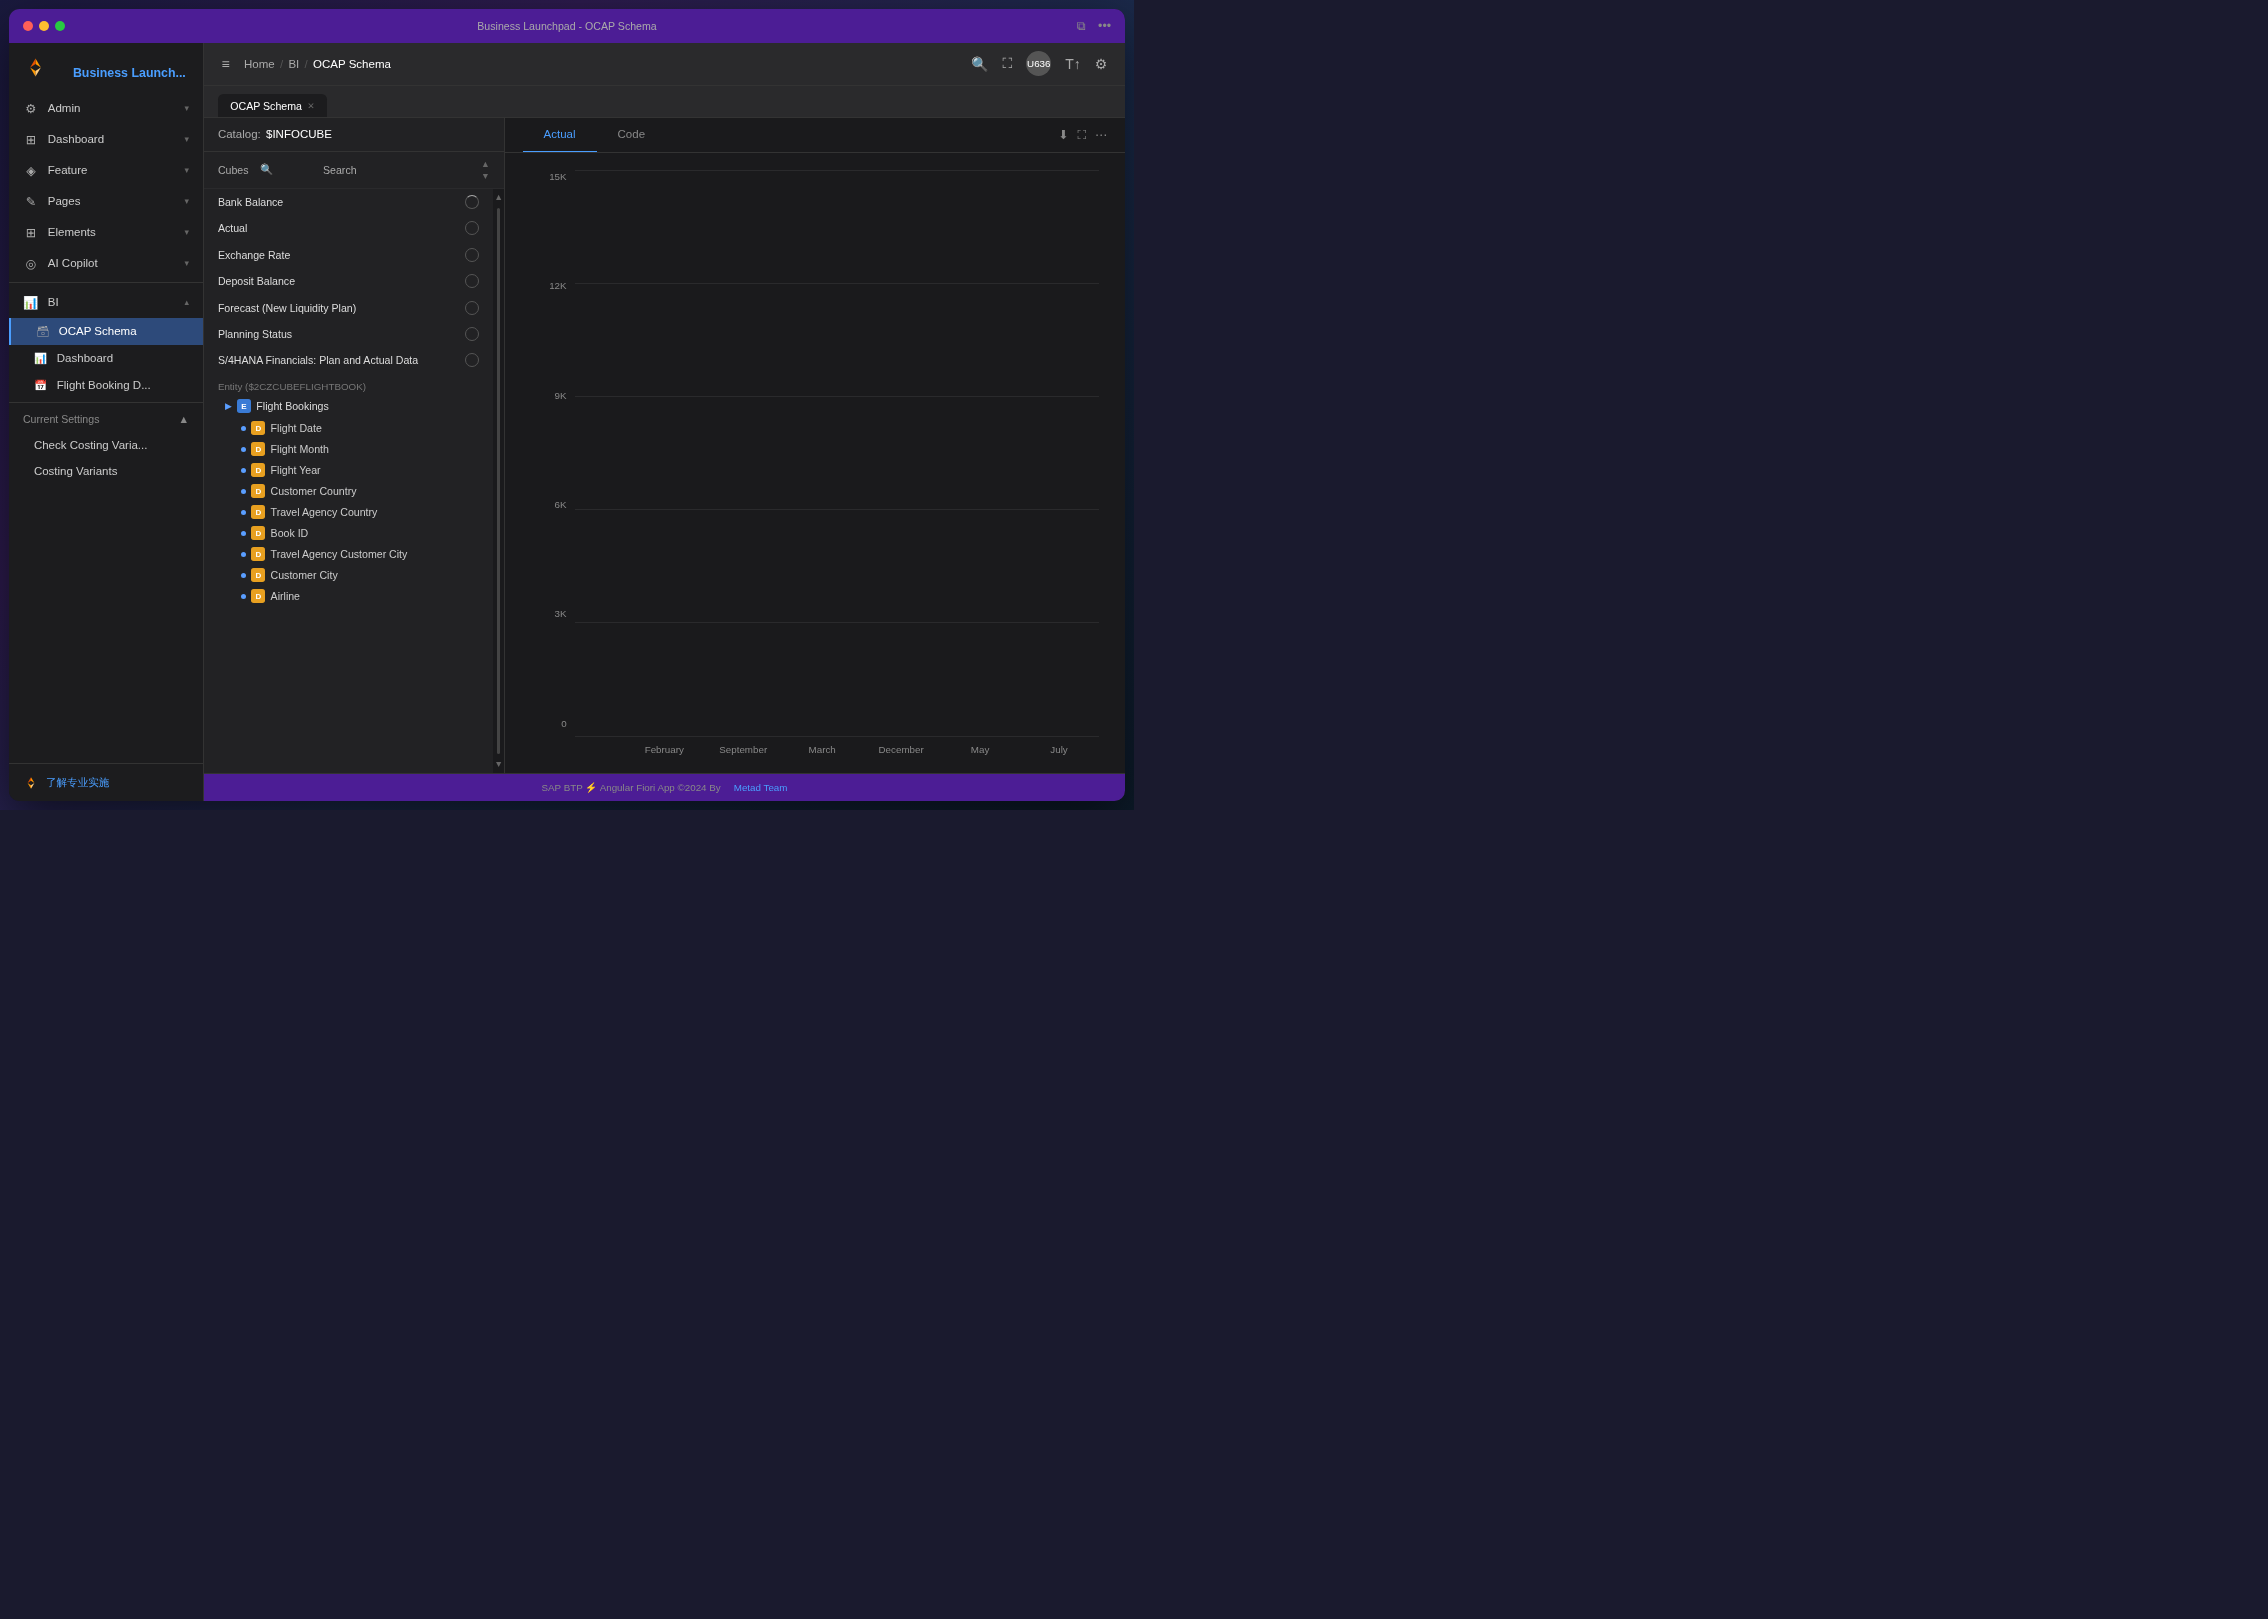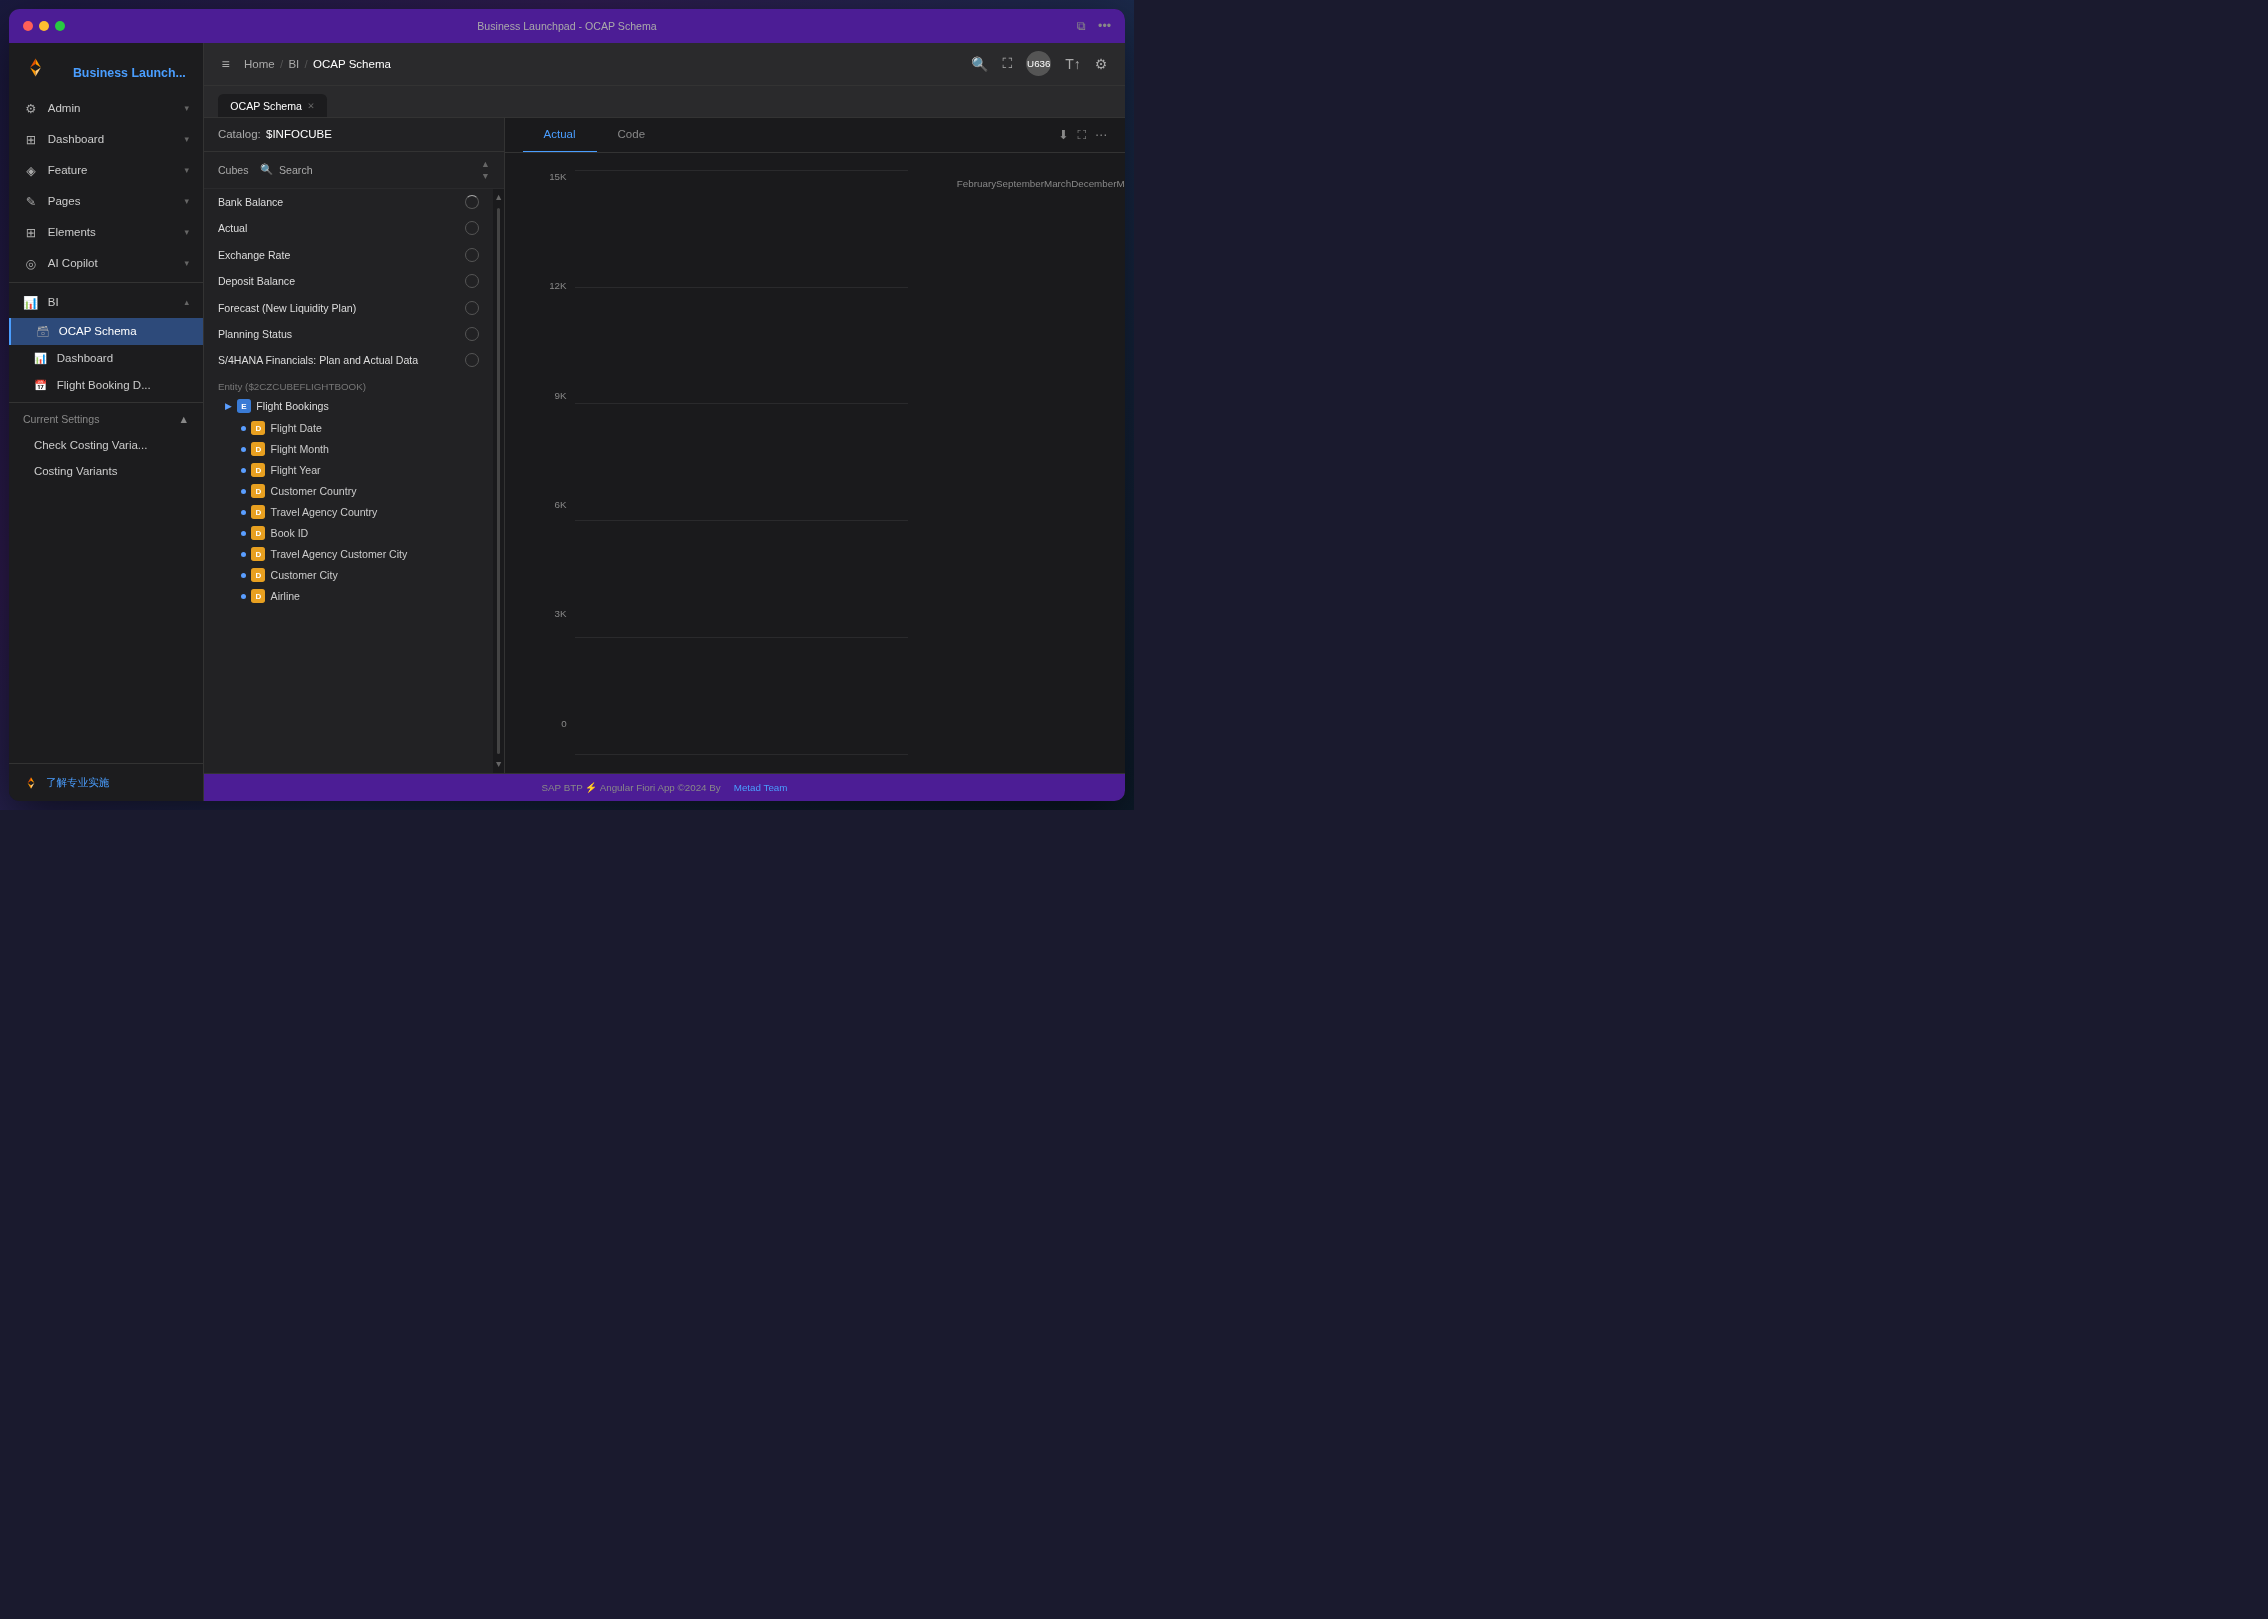--- a/index.html
+++ b/index.html
@@ -250,21 +250,21 @@
       padding: 7px 14px;
       display: flex;
       align-items: center;
       gap: 12px;
       border-bottom: 0.9px solid #2a2a2c;
       flex-shrink: 0;
     }
     .cubes-label { color: #aaa; font-size: 10.6px; }
     .search-area { display: flex; align-items: center; gap: 5.3px; }
     .search-icon-s { color: #888; font-size: 10.6px; }
-    .search-text { color: #aaa; font-size: 10.6px; }
+    .search-text { color: #aaa; font-size: 10.6px; margin-left: 44px; }
 
     .cube-item {
       display: flex;
       align-items: center;
       padding: 6.2px 14px;
       cursor: pointer;
       color: #ddd;
       font-size: 10.6px;
       justify-content: space-between;
     }
@@ -380,21 +380,21 @@
       padding-right: 8.9px;
       padding-bottom: 26.6px;
       width: 44px;
       flex-shrink: 0;
     }
     .y-label { color: #888; font-size: 9.8px; }
 
     .chart-body {
       flex: 1;
       display: flex;
-      flex-direction: row;
+      flex-direction: column;
     }
 
     .bars-area {
       flex: 1;
       display: flex;
       align-items: flex-end;
       gap: 5.3px;
       padding-bottom: 0;
       border-bottom: 0.9px solid #444;
       position: relative;

